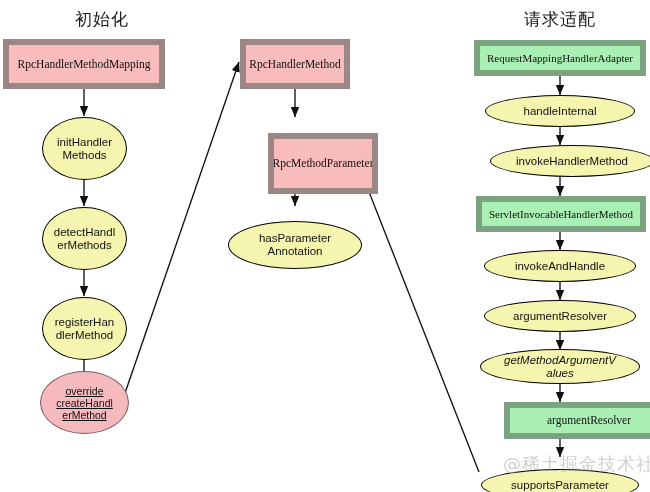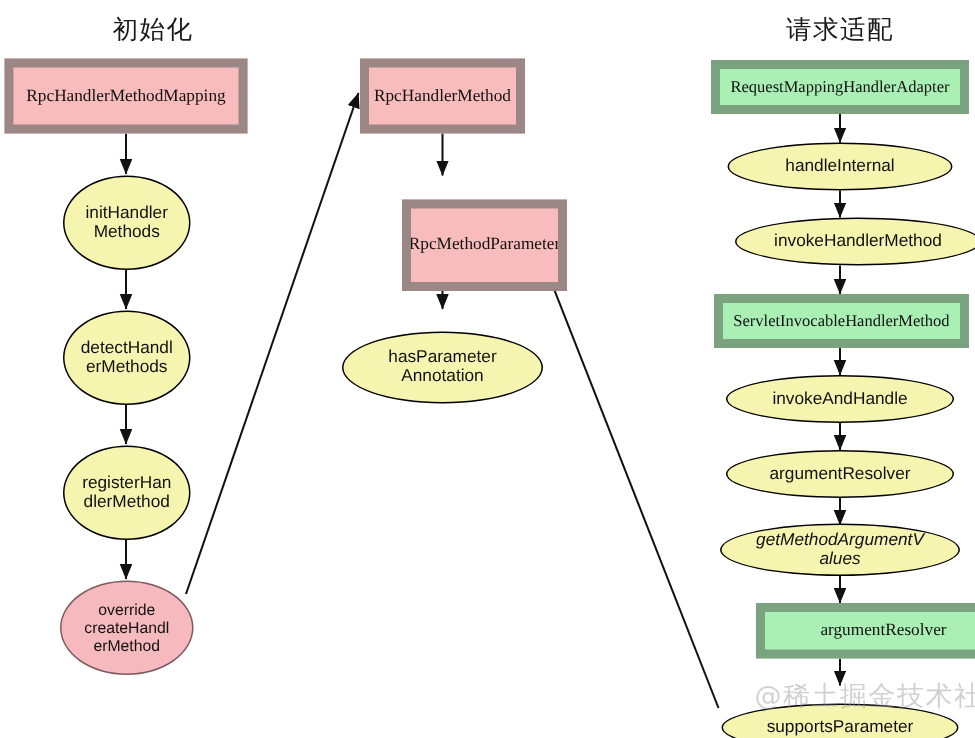--- a/index.html
+++ b/index.html
@@ -92,21 +92,21 @@
   <div class="col-title" style="left:500px;top:8px;width:120px;">请求适配</div>
 
   <div class="node rect pink" style="left:3px;top:39px;width:162px;height:50px;">RpcHandlerMethodMapping</div>
 
   <div class="node ellipse yellow" style="left:42px;top:117px;width:85px;height:63px;text-align:center;">initHandler<br>Methods</div>
 
   <div class="node ellipse yellow" style="left:42px;top:207px;width:85px;height:63px;">detectHandl<br>erMethods</div>
 
   <div class="node ellipse yellow" style="left:42px;top:297px;width:85px;height:63px;">registerHan<br>dlerMethod</div>
 
-  <div class="node ellipse pink" style="left:40px;top:387px;width:89px;height:63px;font-size:10.5px;line-height:12px;">override<br>createHandl<br>erMethod</div>
+  <div class="node ellipse pink" style="left:40px;top:371px;width:89px;height:63px;font-size:10.5px;line-height:12px;text-decoration:underline;">override<br>createHandl<br>erMethod</div>
 
   <div class="node rect pink" style="left:240px;top:39px;width:110px;height:50px;">RpcHandlerMethod</div>
 
   <div class="node rect pink" style="left:240px;top:133px;width:110px;height:61px;margin-left:28px;">RpcMethodParameter</div>
 
   <div class="node ellipse yellow" style="left:228px;top:221px;width:134px;height:48px;">hasParameter<br>Annotation</div>
 
   <div class="node rect green" style="left:474px;top:40px;width:172px;height:36px;font-size:11px;text-align:right;">RequestMappingHandlerAdapter</div>
 
   <div class="node ellipse yellow" style="left:485px;top:95px;width:150px;height:32px;">handleInternal</div>

